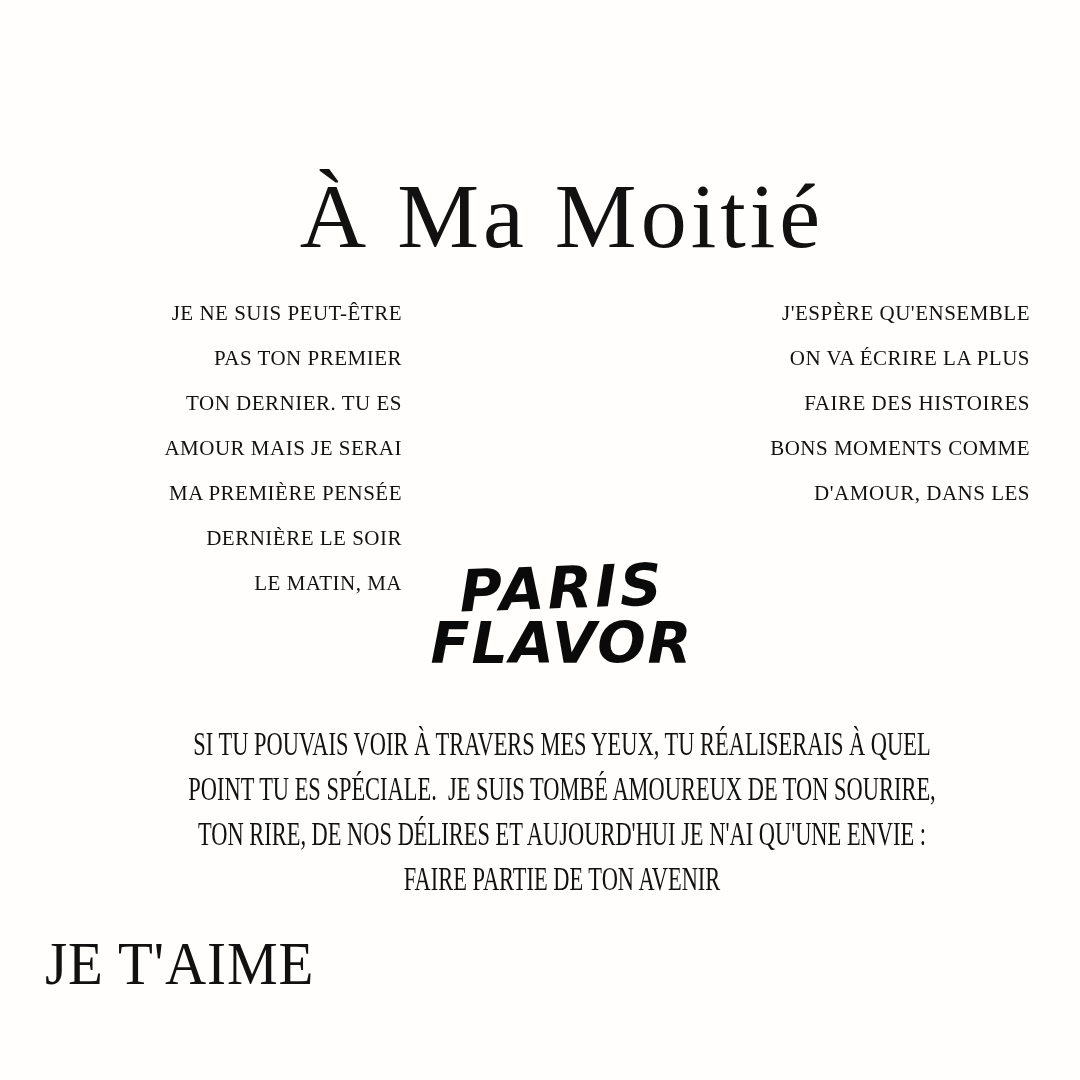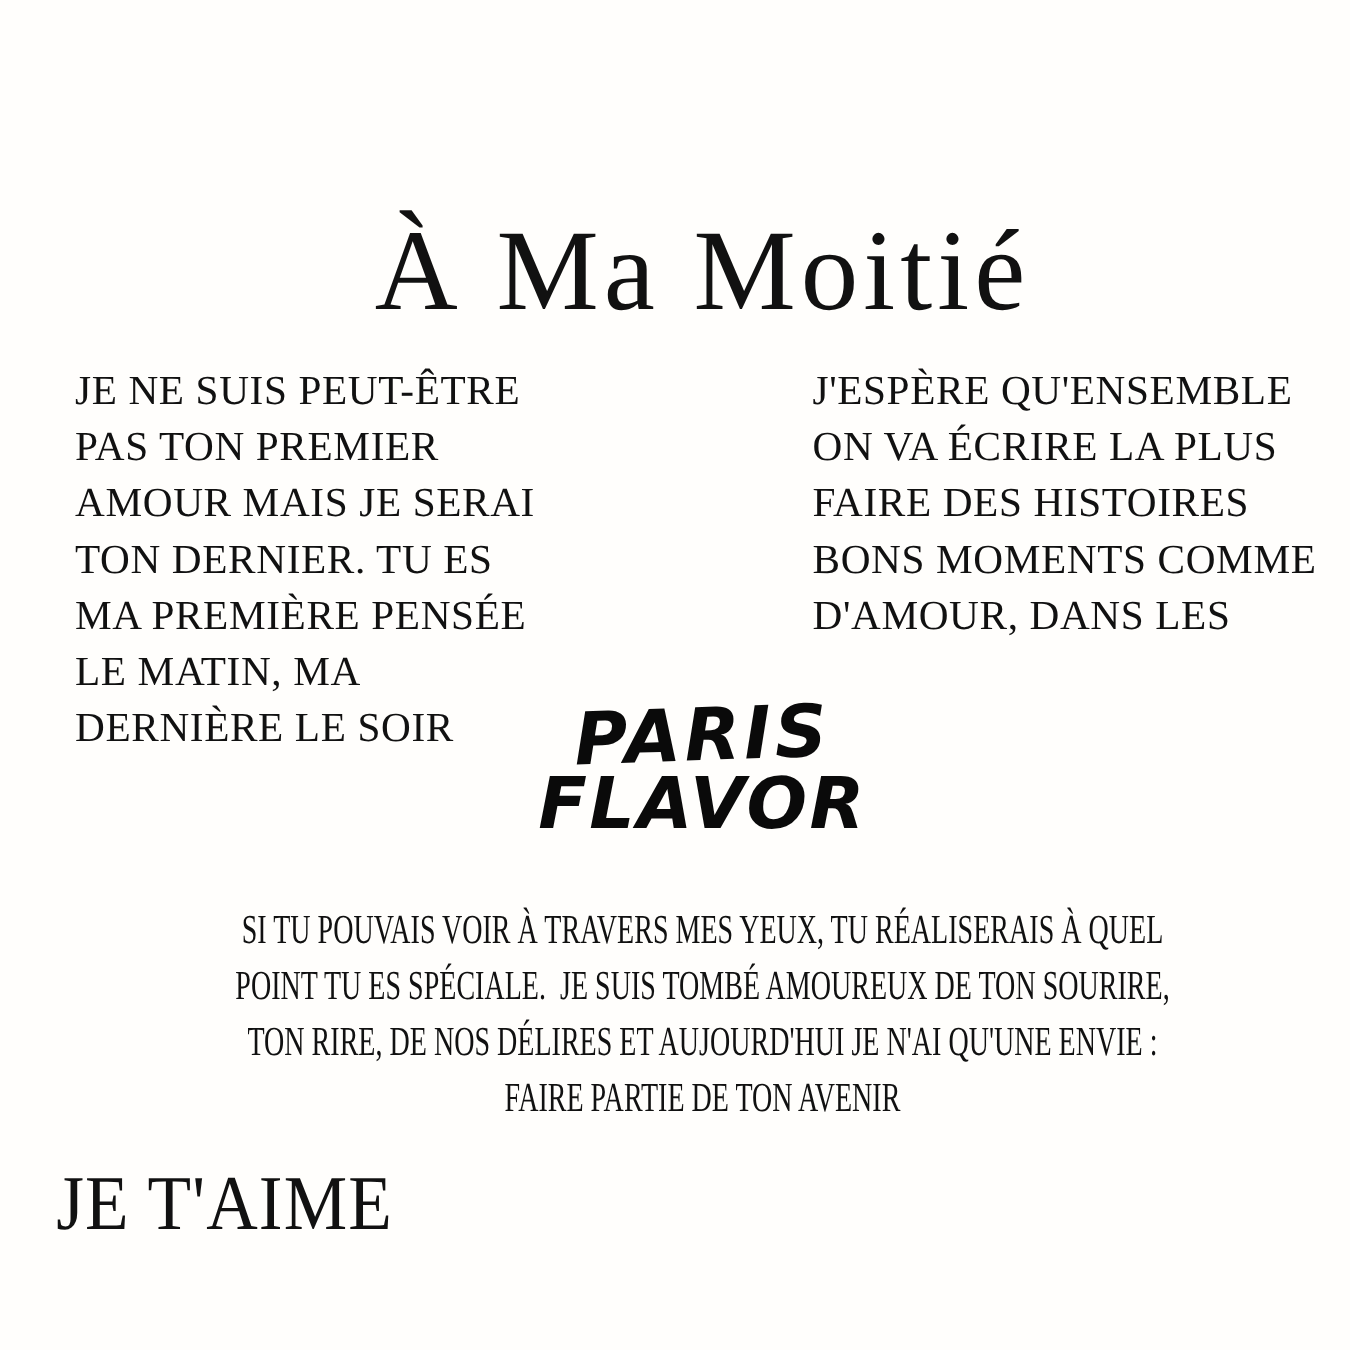--- a/index.html
+++ b/index.html
@@ -25,22 +25,22 @@
     text-align: center;
     font-size: 92px;
     line-height: 100px;
     letter-spacing: 4px;
     font-weight: 400;
     white-space: pre;
   }
   .col {
     position: absolute;
     top: 291px;
-    text-align: left;
-    font-size: 33px;
+    text-align: right;
+    font-size: 21px;
     line-height: 45px;
     letter-spacing: 0.5px;
   }
   .col .line { white-space: pre; }
   .col-left  { left: 60px;  width: 342px; }
   .col-right { left: 650px; width: 380px; }
   .brand-logo {
     position: absolute;
     top: 558px;
     left: 0;
@@ -97,25 +97,25 @@
 </head>
 <body>
 
 <div class="canvas">
 
   <h1 class="poster-title">À Ma Moitié</h1>
 
   <div class="col col-left">
     <div class="line">JE NE SUIS PEUT-ÊTRE</div>
     <div class="line">PAS TON PREMIER</div>
+    <div class="line">TON DERNIER. TU ES</div>
     <div class="line">AMOUR MAIS JE SERAI</div>
-    <div class="line">TON DERNIER. TU ES</div>
     <div class="line">MA PREMIÈRE PENSÉE</div>
+    <div class="line">DERNIÈRE LE SOIR</div>
     <div class="line">LE MATIN, MA</div>
-    <div class="line">DERNIÈRE LE SOIR</div>
   </div>
 
   <div class="col col-right">
     <div class="line">J'ESPÈRE QU'ENSEMBLE</div>
     <div class="line">ON VA ÉCRIRE LA PLUS</div>
     <div class="line">FAIRE DES HISTOIRES</div>
     <div class="line">BONS MOMENTS COMME</div>
     <div class="line">D'AMOUR, DANS LES</div>
   </div>
 

